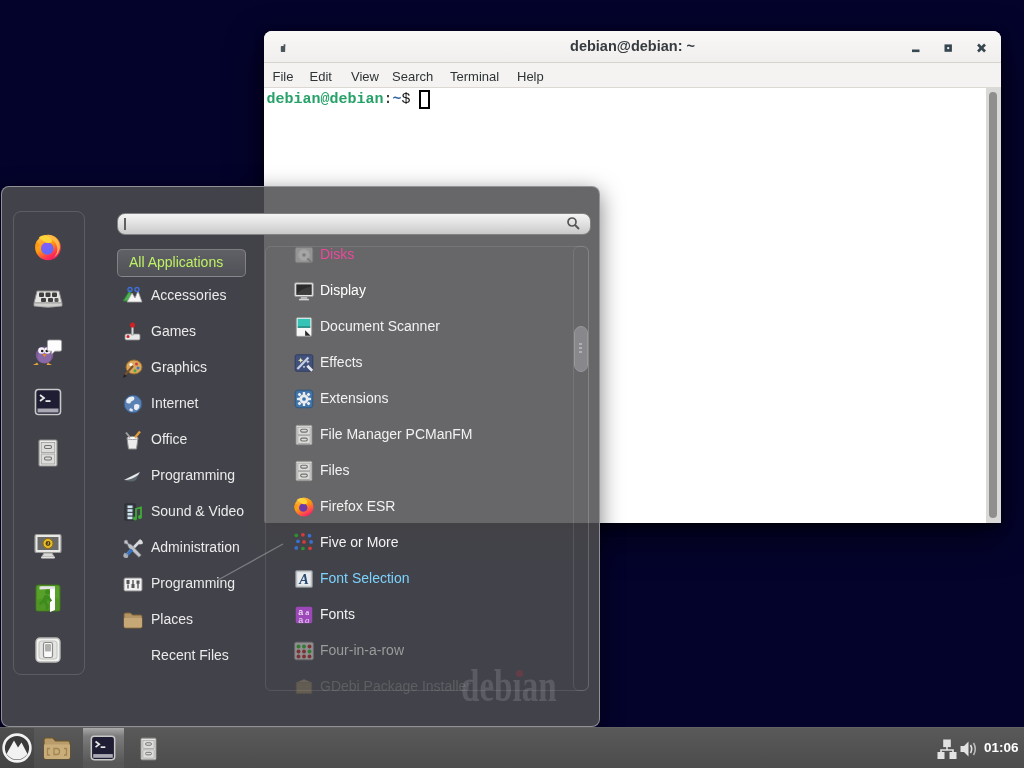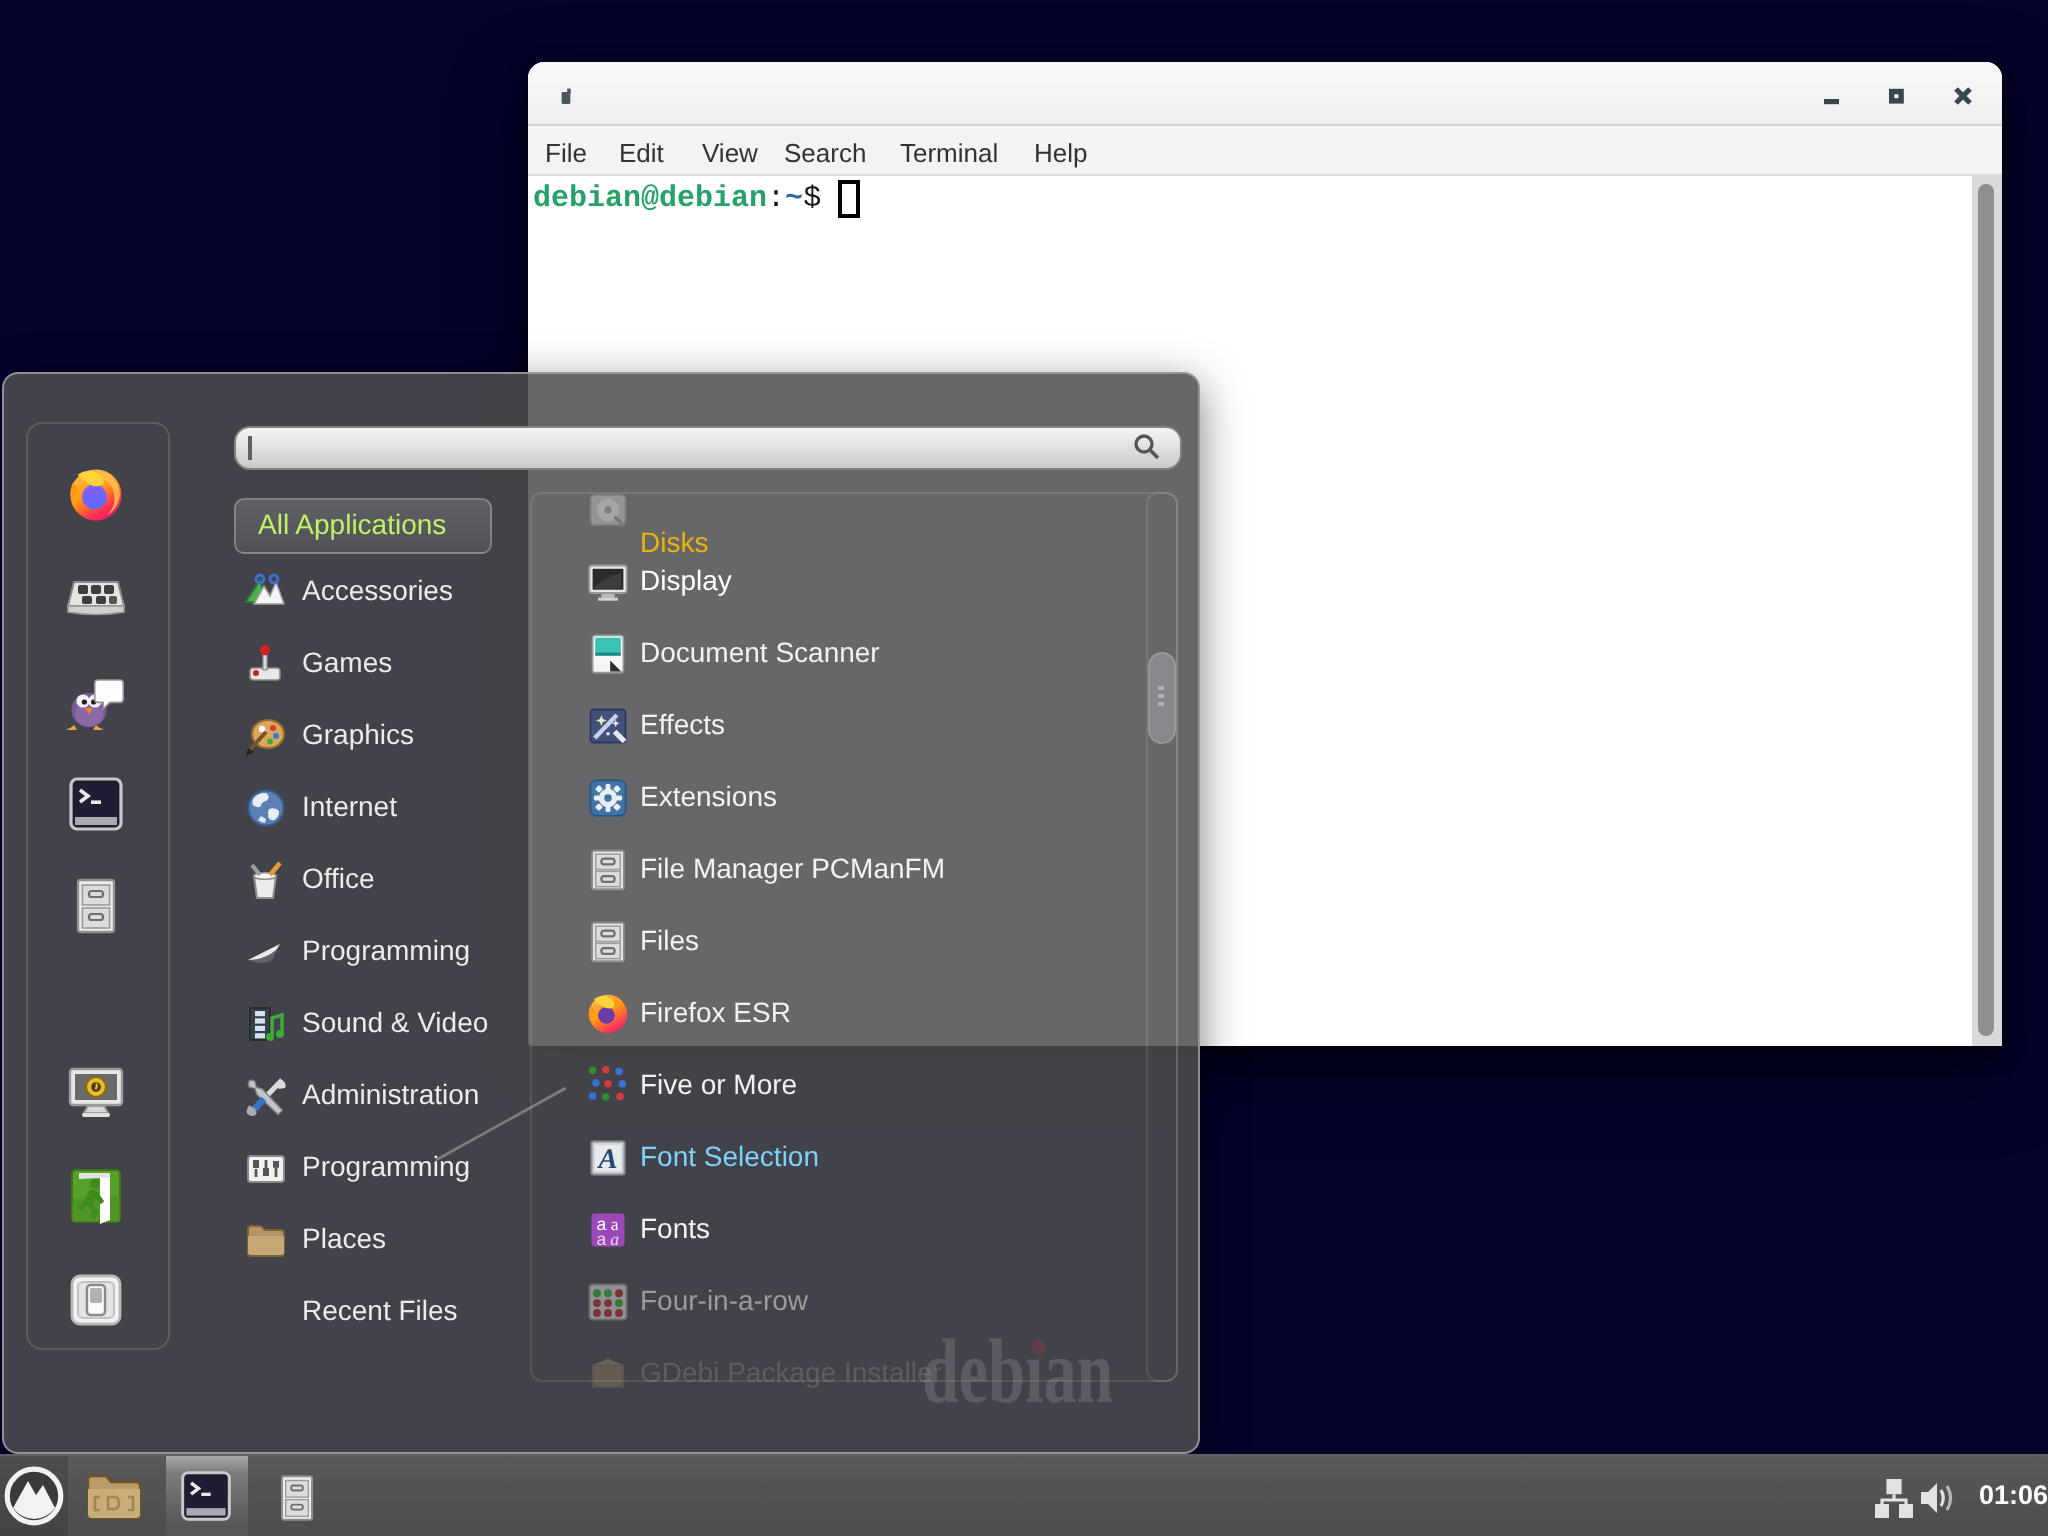--- a/index.html
+++ b/index.html
@@ -39,30 +39,31 @@
   .cat{font-size:14px;color:#ebebeb;}
   .app{font-size:14px;color:#f2f2f2;}
   #appbox{left:263px;top:59px;width:322px;height:443px;
           border:1px solid rgba(255,255,255,0.10);border-radius:6px;}
   #mtrack{left:571px;top:59px;width:14px;height:443px;border:1px solid rgba(255,255,255,0.10);border-radius:6px;}
   #mthumb{left:572px;top:139px;width:12px;height:44px;background:#87878c;border-radius:7px;border:1px solid #97979c;}
   #watermark{left:459px;top:479px;font-family:"Liberation Serif",serif;font-size:46px;font-weight:bold;line-height:40px;color:rgba(222,222,228,0.16);transform:scaleX(0.72);transform-origin:0 0;}
 
   
   #taskbar{left:0;top:727px;width:1024px;height:41px;
-     background:linear-gradient(#595959,#515151 60%,#4d4d4d);border-top:1px solid #616161;text-align:right;}
+     background:linear-gradient(#595959,#515151 60%,#4d4d4d);border-top:1px solid #616161;}
   #activebtn{left:83px;top:0;width:41px;height:41px;
      background:linear-gradient(#a9a9a9,#7c7c7c 20%,#575757 85%);}
   #clock{left:984px;top:12px;width:40px;font-size:13.5px;font-weight:bold;color:#fff;}
 </style>
 </head>
 <body>
 
 <div class="abs" id="term">
   <div class="abs" id="titlebar"></div>
+  <div class="abs" id="title">debian@debian: ~</div>
 
   <svg class="abs" style="left:16px;top:13px" width="7" height="9" viewBox="0 0 7 9">
     <rect x="0.8" y="2" width="4.4" height="6" rx="0.7" fill="#4a555c"></rect>
     <rect x="3.6" y="0.3" width="1.8" height="2.2" fill="#4a555c"></rect>
   </svg>
 
   <svg class="abs" style="left:645px;top:11px" width="80" height="12" viewBox="0 0 80 12">
     <rect x="3" y="7.5" width="7.5" height="2.6" fill="#37474f"></rect>
     <rect x="35.5" y="2.4" width="7.4" height="7.4" fill="#37474f"></rect>
     <rect x="38.2" y="5.1" width="2" height="2" fill="#f4f3f2"></rect>
@@ -261,21 +262,21 @@
       <line x1="11" y1="7" x2="11" y2="11" stroke="#555" stroke-width="1.4"></line>
       <rect x="14.5" y="7.5" width="3" height="3.4" fill="#555"></rect>
       <line x1="16" y1="11" x2="16" y2="15.5" stroke="#555" stroke-width="1.4"></line>
     </svg>
   <div class="abs cat" style="left:149px;top:424px">Places</div>
   <svg class="abs" style="left:120px;top:422px" width="22" height="22" viewBox="0 0 22 22">
       <path d="M2,5.5 q0,-1.5 1.5,-1.5 h5 l2,2 h8 q1.5,0 1.5,1.5 v10 q0,1.5 -1.5,1.5 h-15 q-1.5,0 -1.5,-1.5z" fill="#b49464" stroke="#7d6236" stroke-width="1"></path>
       <path d="M2,9 h18 v8 q0,1.5 -1.5,1.5 h-15 q-1.5,0 -1.5,-1.5z" fill="#c6a876"></path>
     </svg>
   <div class="abs cat" style="left:149px;top:460px">Recent Files</div>
-  <div class="abs app" style="left:318px;top:76px;color:#eab308">Disks</div>
+  <div class="abs app" style="left:318px;top:59px;color:#ec4899">Disks</div>
   <svg class="abs" style="left:291px;top:57px" width="22" height="22" viewBox="0 0 20 20">
       <g opacity="0.55">
         <rect x="2" y="3" width="16" height="14" rx="2" fill="#b9b9b9" stroke="#888" stroke-width="0.8"></rect>
         <circle cx="10" cy="10" r="5.2" fill="#d9d9d9"></circle>
         <circle cx="10" cy="10" r="1.6" fill="#909090"></circle>
         <path d="M13,13 l4,4" stroke="#888" stroke-width="1.6"></path>
       </g>
     </svg>
   <div class="abs app" style="left:318px;top:95px;color:#ffffff">Display</div>
   <svg class="abs" style="left:291px;top:93px" width="22" height="22" viewBox="0 0 20 20">

